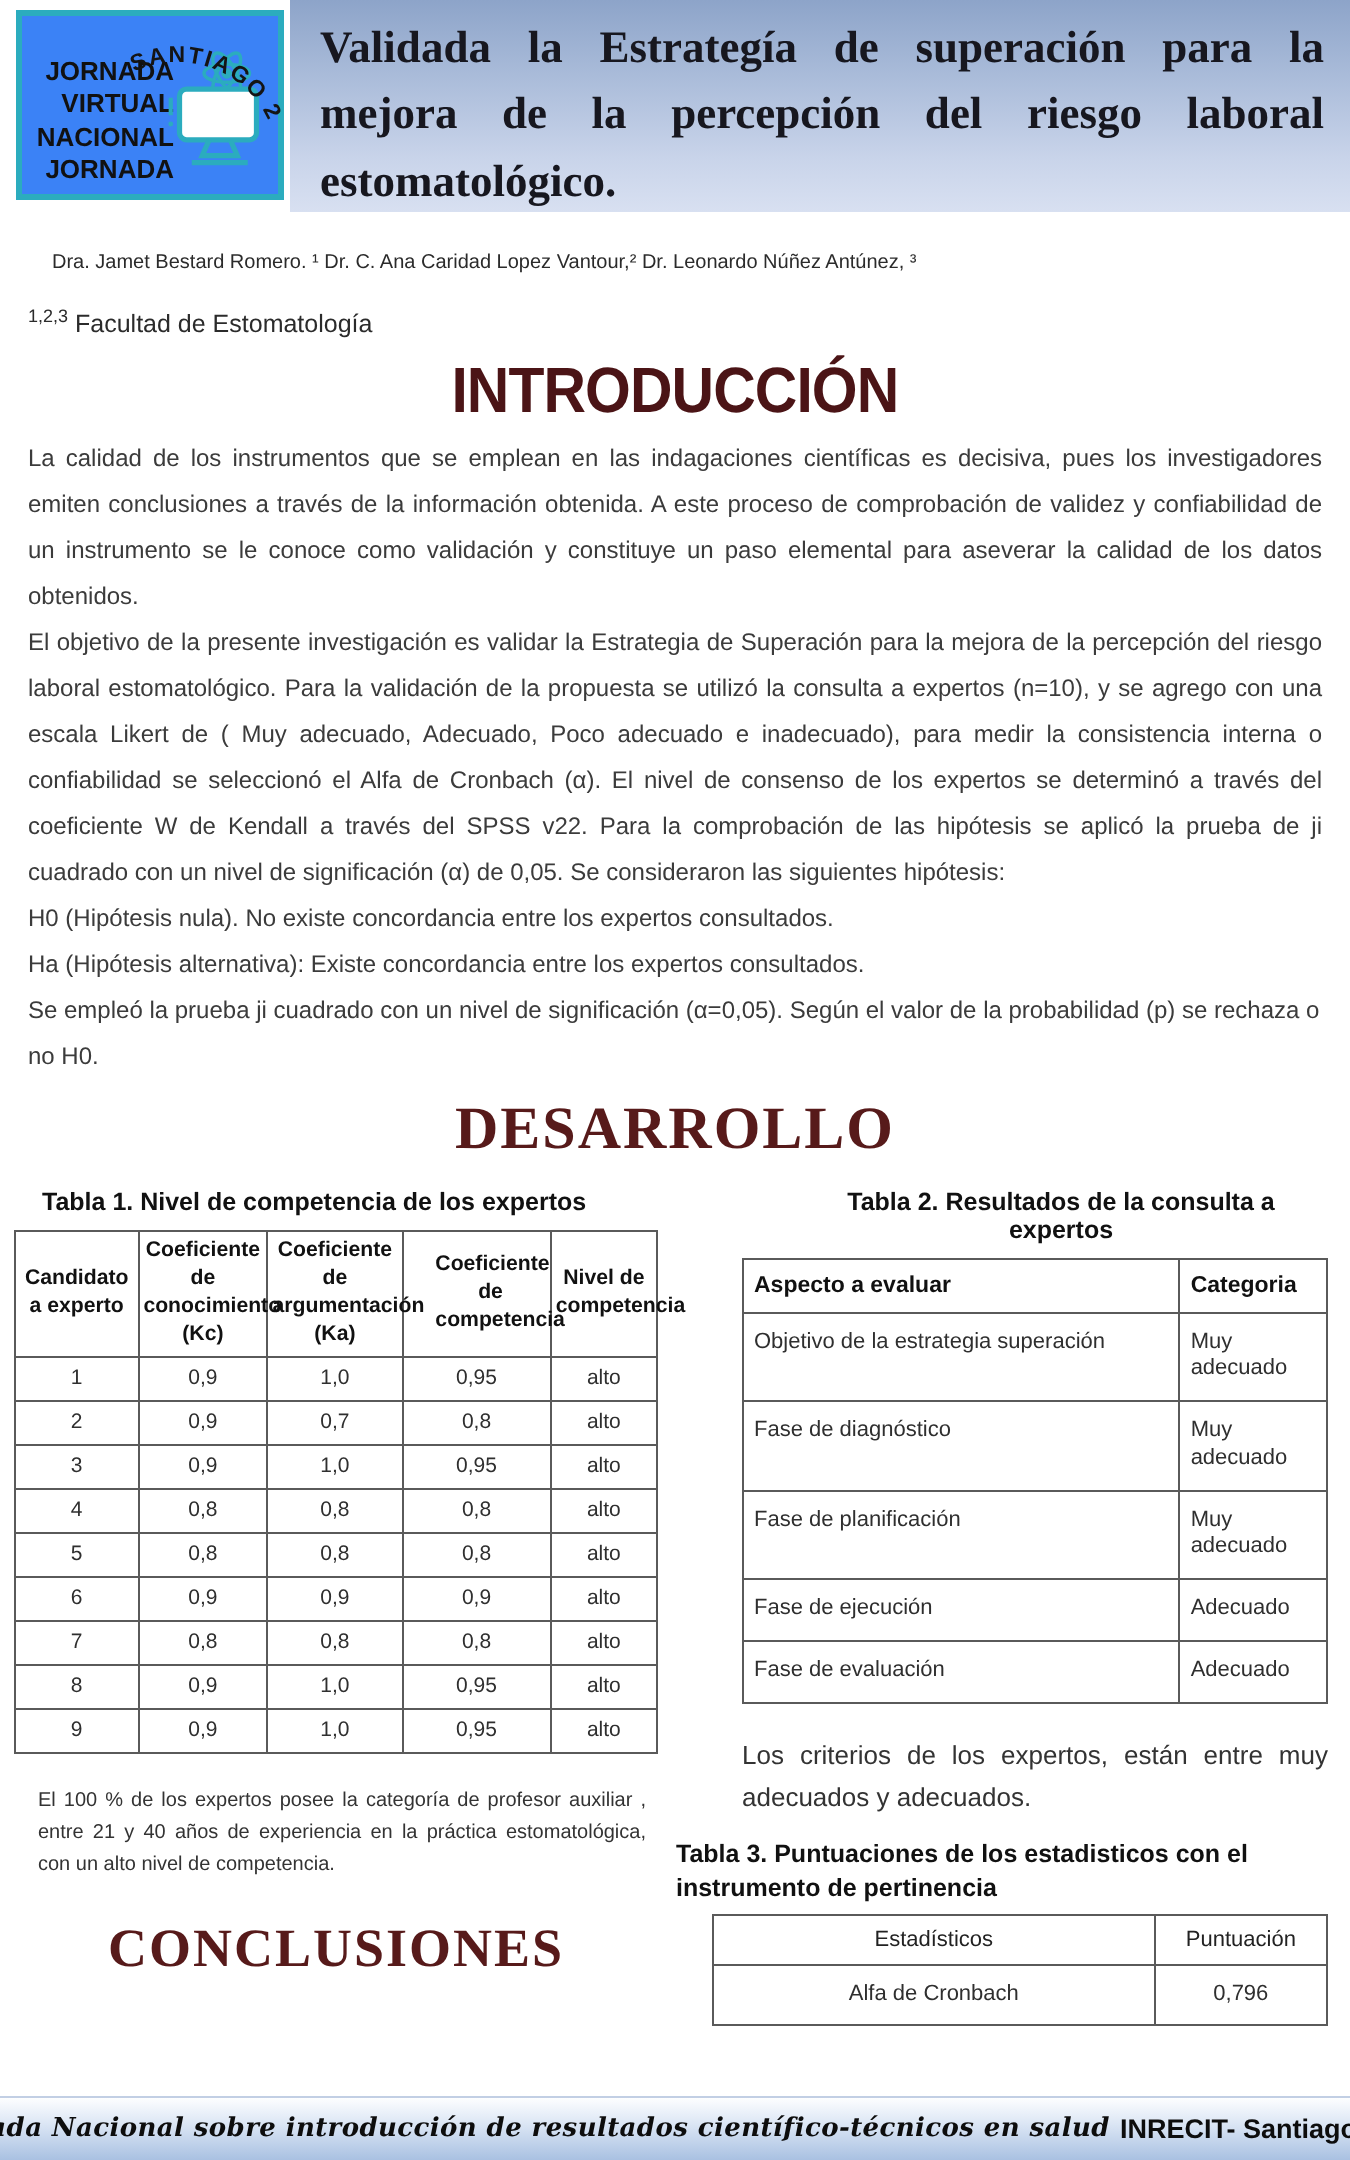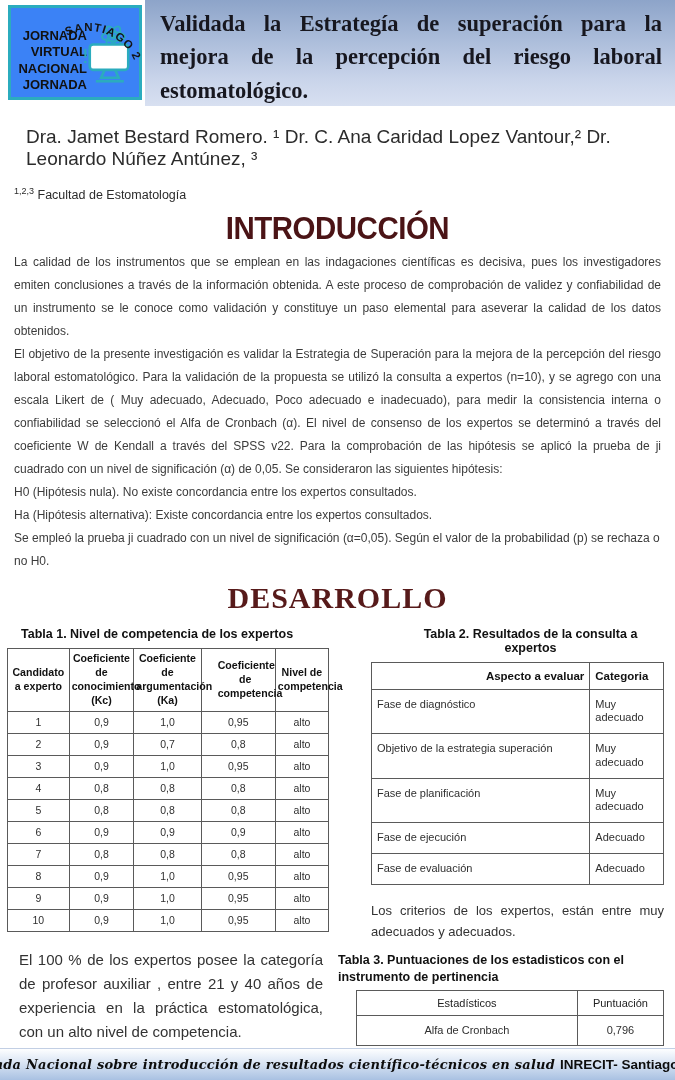--- a/index.html
+++ b/index.html
@@ -20,21 +20,21 @@
   }
   .logo-art{position:absolute;right:2px;top:14px;}
   .logo-arc{position:absolute;right:-6px;top:-8px;}
   .title-area{
     flex:1;background:linear-gradient(to bottom,#8da4c9 0%,#a9bbd9 35%,#c9d4ea 75%,#d8e0f1 100%);
     padding:7px 13px 6px 15px;
     font-family:"Liberation Serif",serif;font-weight:bold;font-size:22.5px;
     line-height:1.48;color:#17171f;text-align:justify;word-spacing:3px;
   }
   
-  .authors{padding:20px 18px 0 26px;font-size:19px;color:#2b2b2b;}
+  .authors{padding:20px 18px 0 26px;font-size:10px;color:#2b2b2b;}
   .affil{padding:16px 0 0 14px;font-size:12.5px;color:#2b2b2b;}
   .sup{font-size:9px;vertical-align:super;}
   
   .h-intro{
     text-align:center;margin:8px 0 2px 0;font-weight:bold;font-size:32px;
     color:#4b1416;letter-spacing:-0.5px;
   }
   .h-intro span{display:inline-block;transform:scaleX(0.92);}
   .h-serif{
     text-align:center;font-family:"Liberation Serif",serif;font-weight:bold;
@@ -62,29 +62,29 @@
   .t1 td{padding:2.5px 2px;text-align:center;height:16px;}
   .t1 th:nth-child(1){width:20%;} .t1 th:nth-child(2){width:21%;}
   .t1 th:nth-child(3){width:22%;} .t1 th:nth-child(4){width:20%;padding-left:16px;}
   .t1 th:nth-child(5){width:17%;}
   .t1 td:nth-child(5){text-align:center;}
   
   .t2wrap{margin-left:33px;margin-right:4px;}
   .t2{width:100%;table-layout:fixed;font-size:11px;}
   .t2 th{text-align:left;padding:7px 5px;color:#111;font-size:11.5px;}
   .t2 td{padding:8px 5px;vertical-align:top;line-height:1.25;}
-  .t2 th:nth-child(1){width:71%;text-align:right;}
+  .t2 th:nth-child(1){width:71%;}
   
   .t3wrap{margin-left:18px;margin-right:4px;}
   .t3{width:100%;table-layout:fixed;font-size:11px;}
   .t3 th{font-weight:normal;text-align:center;padding:6px 4px;color:#222;}
   .t3 td{text-align:center;padding:8.5px 4px;}
   .t3 th:nth-child(1){width:69%;}
   
-  .note-l{margin:16px 6px 0 12px;font-size:15px;line-height:1.62;text-align:justify;color:#333;}
+  .note-l{margin:16px 6px 0 12px;font-size:10px;line-height:1.62;text-align:justify;color:#333;}
   .note-r{margin:15px 4px 0 33px;font-size:13px;line-height:1.62;text-align:justify;color:#333;}
   
   .footer{
     position:absolute;left:0;right:0;bottom:0;height:31px;
     background:linear-gradient(to bottom,#fdfeff 0%,#dde7f5 40%,#a9c1e2 100%);
     border-top:1px solid #c2cfe4;
     display:flex;align-items:center;justify-content:center;gap:5px;white-space:nowrap;
   }
   .footer .script{
     font-family:"DejaVu Serif",serif;font-style:italic;font-weight:bold;
@@ -226,27 +226,20 @@
               <td>0,95</td>
               <td>alto</td>
             </tr>
             <tr>
               <td>9</td>
               <td>0,9</td>
               <td>1,0</td>
               <td>0,95</td>
               <td>alto</td>
             </tr>
-            <tr>
-              <td>10</td>
-              <td>0,9</td>
-              <td>1,0</td>
-              <td>0,95</td>
-              <td>alto</td>
-            </tr>
           </tbody>
         </table>
 
       <div class="note-l">El 100 %  de los expertos posee la categoría de profesor auxiliar ,  entre 21 y 40   años de experiencia en la práctica estomatológica, con un alto nivel de competencia.</div>
 
       <div class="h-serif h-conc">CONCLUSIONES</div>
 
     </div>
 
     <div class="col-r">
@@ -254,25 +247,25 @@
         <div class="tcap cap2">Tabla 2. Resultados de la consulta a expertos</div>
         <table class="t2">
             <thead>
               <tr>
                 <th>Aspecto a evaluar</th>
                 <th>Categoria</th>
               </tr>
             </thead>
             <tbody>
               <tr>
+                <td>Objetivo de la estrategia superación</td>
+                <td>Muy adecuado</td>
+              </tr>
+              <tr>
                 <td>Fase de diagnóstico</td>
-                <td>Muy adecuado</td>
-              </tr>
-              <tr>
-                <td>Objetivo de la estrategia superación</td>
                 <td>Muy adecuado</td>
               </tr>
               <tr>
                 <td>Fase de planificación</td>
                 <td>Muy adecuado</td>
               </tr>
               <tr>
                 <td>Fase de ejecución</td>
                 <td>Adecuado</td>
               </tr>

